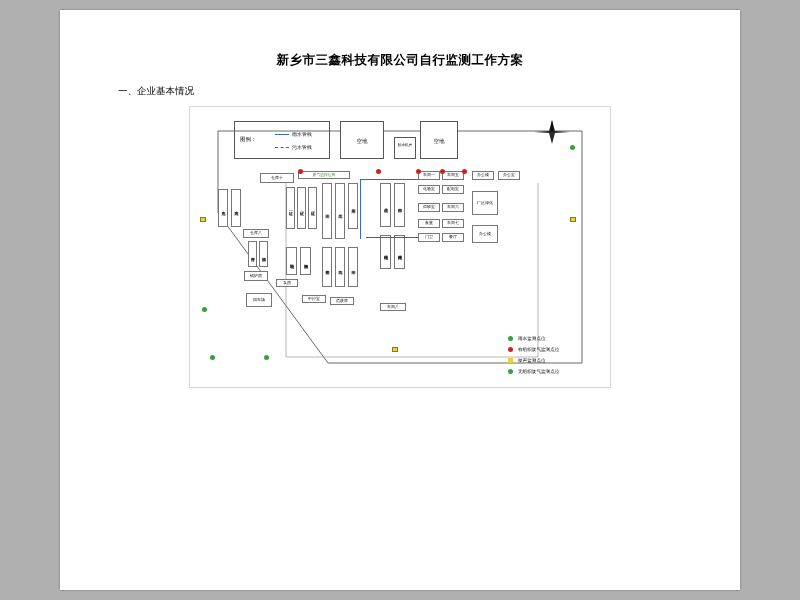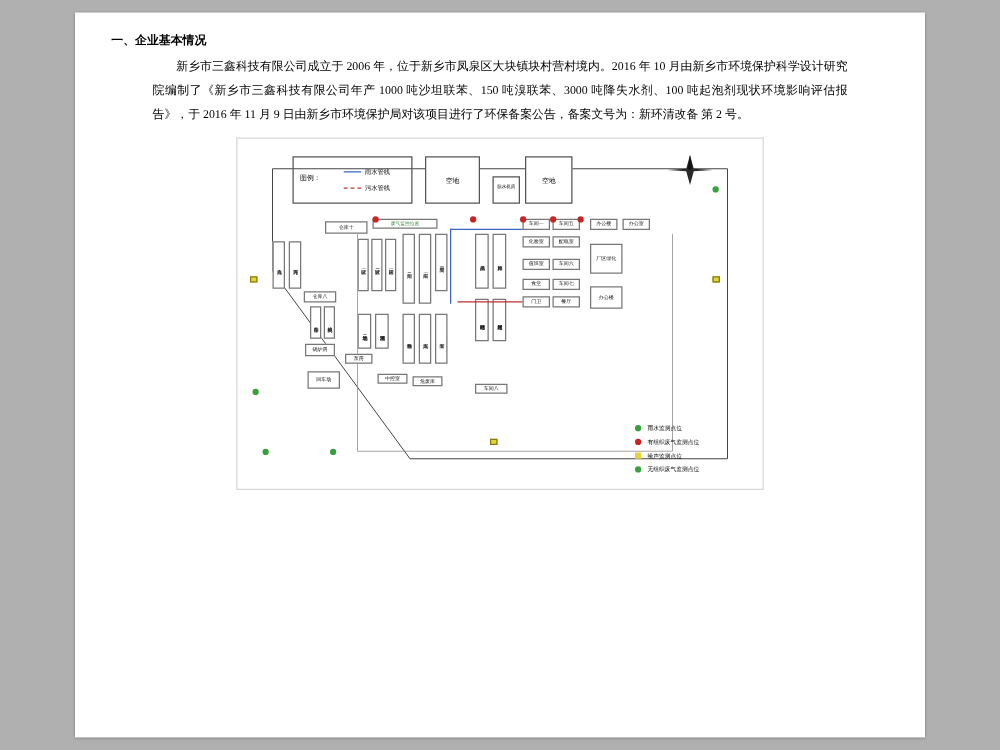--- a/index.html
+++ b/index.html
@@ -26,22 +26,22 @@
   .doc-title {
     text-align: center;
     font-size: 12.5px;
     font-weight: bold;
     letter-spacing: 0.5px;
     margin-top: 42px;
     color: #000;
   }
   .section-head {
     font-size: 9.5px;
-    font-weight: bold;
-    margin-left: 29px;
+    font-weight: normal;
+    margin-left: 58px;
     margin-top: 16px;
     color: #000;
   }
   .body-text {
     font-size: 9.5px;
     line-height: 19px;
     margin: 6px 62px 0 62px;
     text-align: justify;
     text-justify: inter-ideograph;
     color: #000;
@@ -186,24 +186,24 @@
   .redline {
     position: absolute;
     background: #c03030;
   }
 </style>
 </head>
 <body>
 
 <div class="page">
 
+  <div class="doc-title">新乡市三鑫科技有限公司自行监测工作方案</div>
 
   <div class="section-head">一、企业基本情况</div>
 
-  <div class="body-text">新乡市三鑫科技有限公司成立于 2006 年，位于新乡市凤泉区大块镇块村营村境内。2016 年 10 月由新乡市环境保护科学设计研究院编制了《新乡市三鑫科技有限公司年产 1000 吨沙坦联苯、150 吨溴联苯、3000 吨降失水剂、100 吨起泡剂现状环境影响评估报告》，于 2016 年 11 月 9 日由新乡市环境保护局对该项目进行了环保备案公告，备案文号为：新环清改备 第 2 号。</div>
 
 
   <div class="figure">
     <div class="fig-inner">
 
       <svg class="boundary" width="384" height="258">
         <polygon points="10,14 374,14 374,246 120,246 10,96" fill="none" stroke="#444" stroke-width="0.8"></polygon>
         <polyline points="78,66 78,240 330,240 330,66" fill="none" stroke="#888" stroke-width="0.6"></polyline>
       </svg>
 

